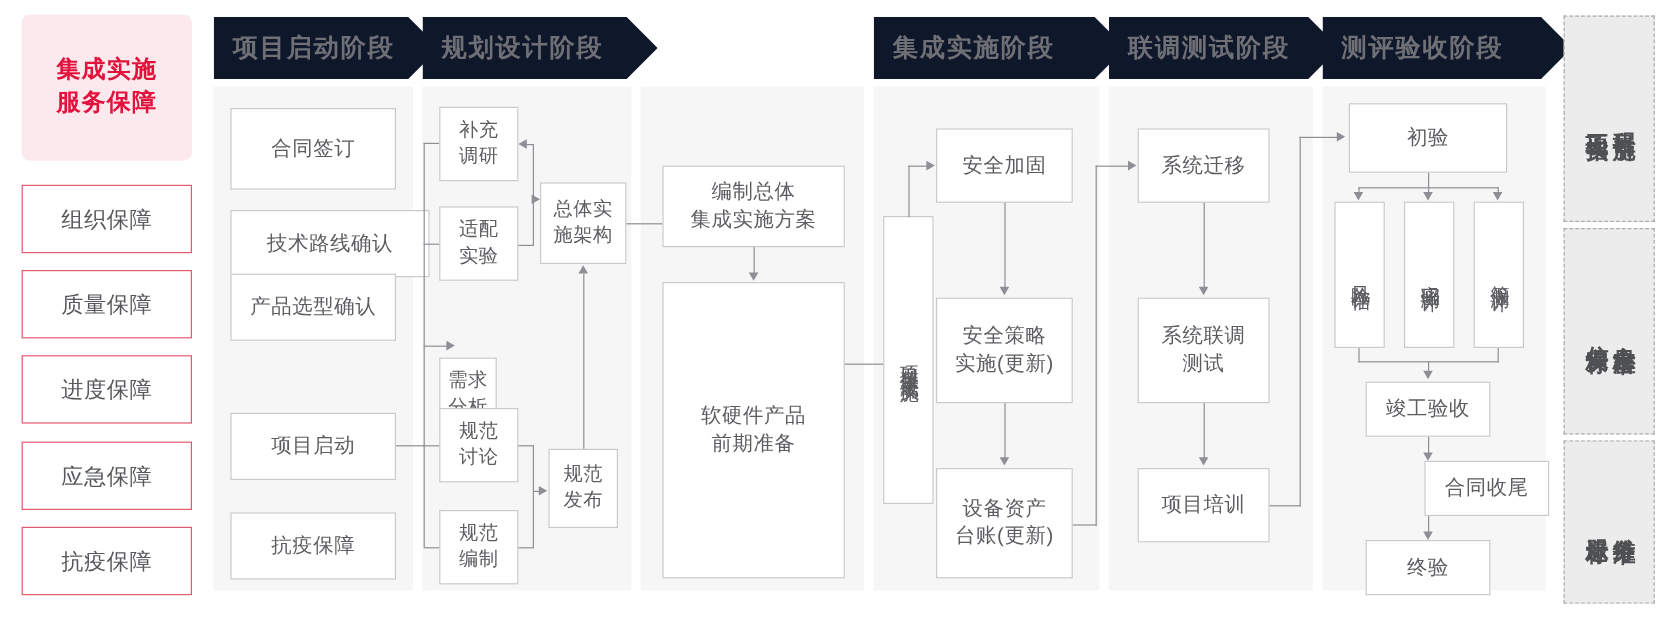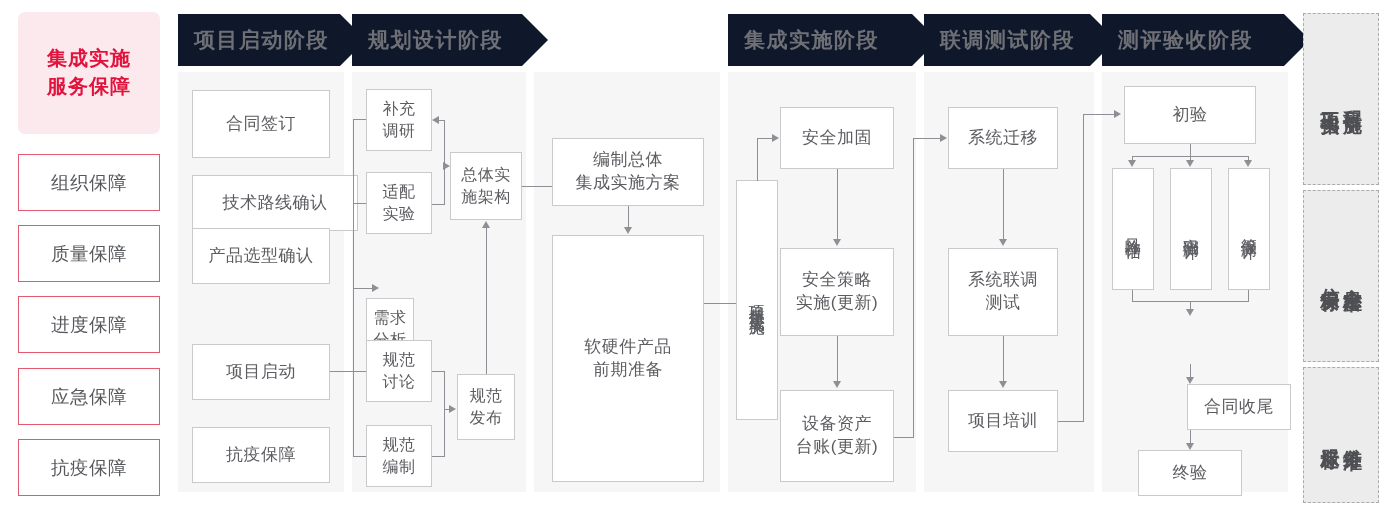--- a/index.html
+++ b/index.html
@@ -367,20 +367,23 @@
   <div class="abs arrow d" style="left:1186px;top:160px;"></div>
   <div class="abs ln lnv" style="left:1248px;top:156px;height:5px;"></div>
   <div class="abs arrow d" style="left:1244px;top:160px;"></div>
 
   <div class="abs ln lnv" style="left:1132px;top:290px;height:12px;"></div>
   <div class="abs ln lnv" style="left:1248px;top:290px;height:12px;"></div>
   <div class="abs ln lnh" style="left:1132px;top:301px;width:117px;"></div>
   <div class="abs ln lnv" style="left:1190px;top:301px;height:9px;"></div>
   <div class="abs arrow d" style="left:1186px;top:309px;"></div>
 
+  <div class="abs node" style="left:1138px;top:318px;width:104px;height:46px;">
+    <span>竣工验收</span>
+  </div>
   <div class="abs ln lnv" style="left:1190px;top:364px;height:14px;"></div>
   <div class="abs arrow d" style="left:1186px;top:377px;"></div>
 
   <div class="abs node" style="left:1187px;top:384px;width:104px;height:46px;">
     <span>合同收尾</span>
   </div>
   <div class="abs ln lnv" style="left:1190px;top:430px;height:14px;"></div>
   <div class="abs arrow d" style="left:1186px;top:443px;"></div>
 
   <div class="abs node" style="left:1138px;top:450px;width:104px;height:46px;">

